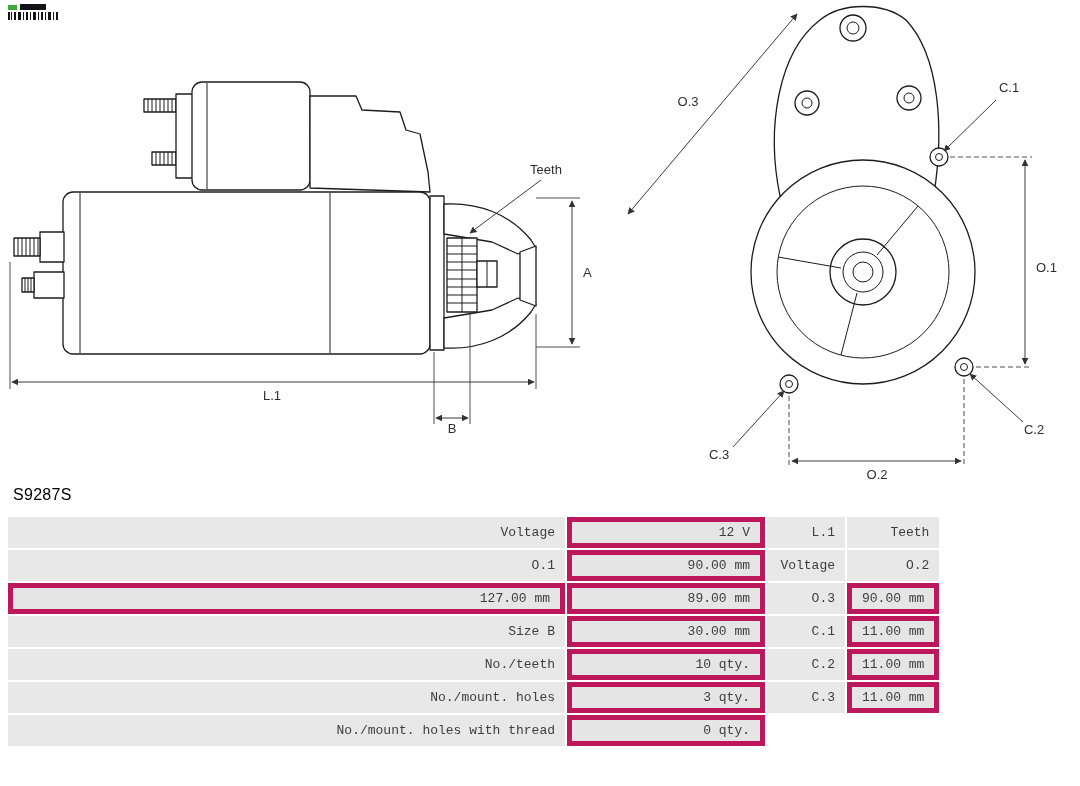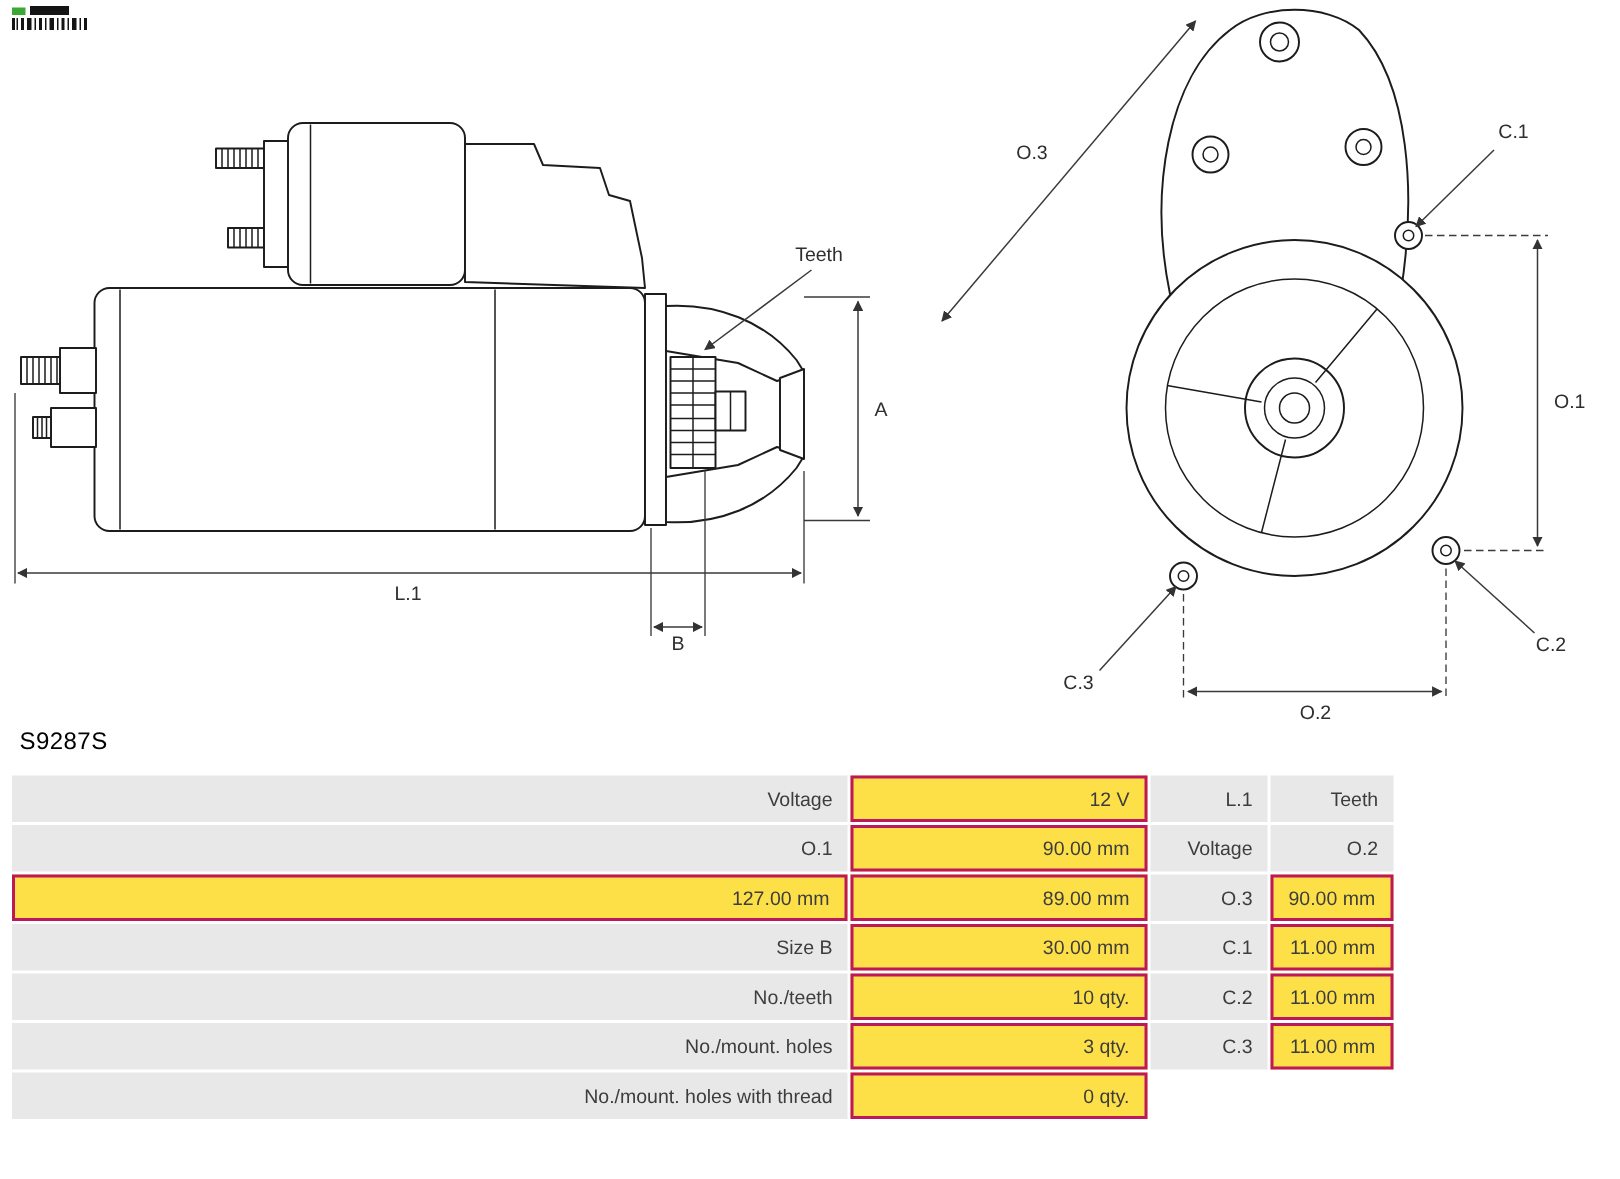--- a/index.html
+++ b/index.html
@@ -3,25 +3,25 @@
 <meta charset="utf-8">
 <style>
   html,body{margin:0;padding:0;background:#fff;}
   .page{position:relative;width:1080px;height:786px;background:#fff;overflow:hidden;
         font-family:"Liberation Sans",sans-serif;}
   .logo{position:absolute;top:4px;left:8px;}
   .drawings{position:absolute;top:0;left:0;}
   .partno{position:absolute;top:486px;left:13px;font-size:16px;color:#000000;letter-spacing:.3px;}
   .spec{position:absolute;top:517px;left:8px;width:844px;display:grid;
         grid-template-columns:557px 198px 78px 1fr;grid-auto-rows:31px;gap:2px;
-        font-size:13px;color:#3d3d3d;}
+        font-size:13px;color:#3d3d3d;font-family:Liberation Mono, monospace;}
   .cell{display:flex;align-items:center;justify-content:flex-end;padding:0 10px;
         box-sizing:border-box;white-space:nowrap;}
   .lbl{background:#e8e8e8;}
-  .val{background:#fde047;border:2px solid #be185d;}
+  .val{background:#e5e5e5;border:5px solid #be185d;}
   .blank{background:transparent;border:none;}
   
   .draw{fill:#fff;stroke:#1c1c1c;stroke-width:1.3;stroke-linejoin:round;}
   .thin{fill:none;stroke:#1c1c1c;stroke-width:1;}
   .dl{fill:none;stroke:#3a3a3a;stroke-width:1;}
   .extl{fill:none;stroke:#3a3a3a;stroke-width:.9;}
   .extd{fill:none;stroke:#3a3a3a;stroke-width:.9;stroke-dasharray:5 3;}
   .dimtext{font-size:13px;fill:#2e2e2e;}
 </style>
 </head>

